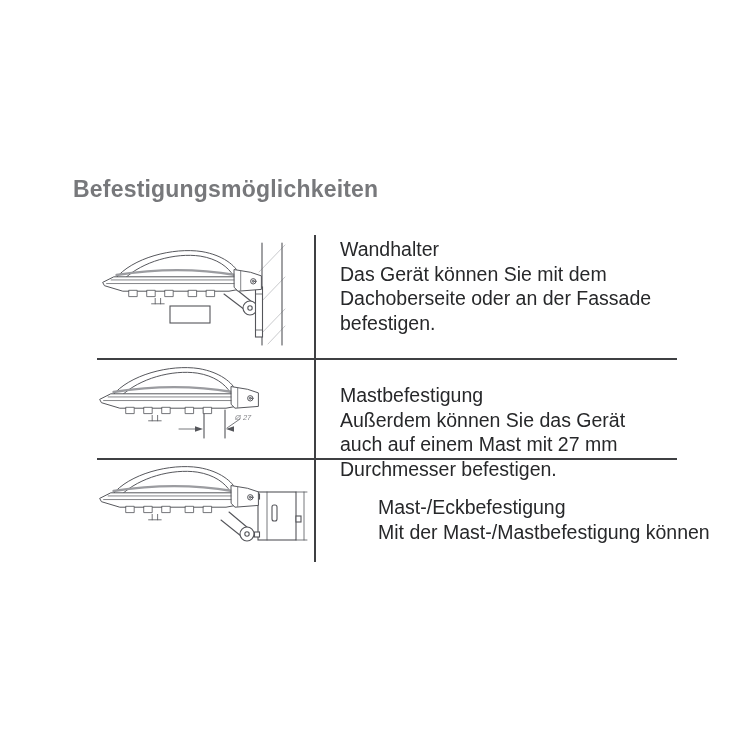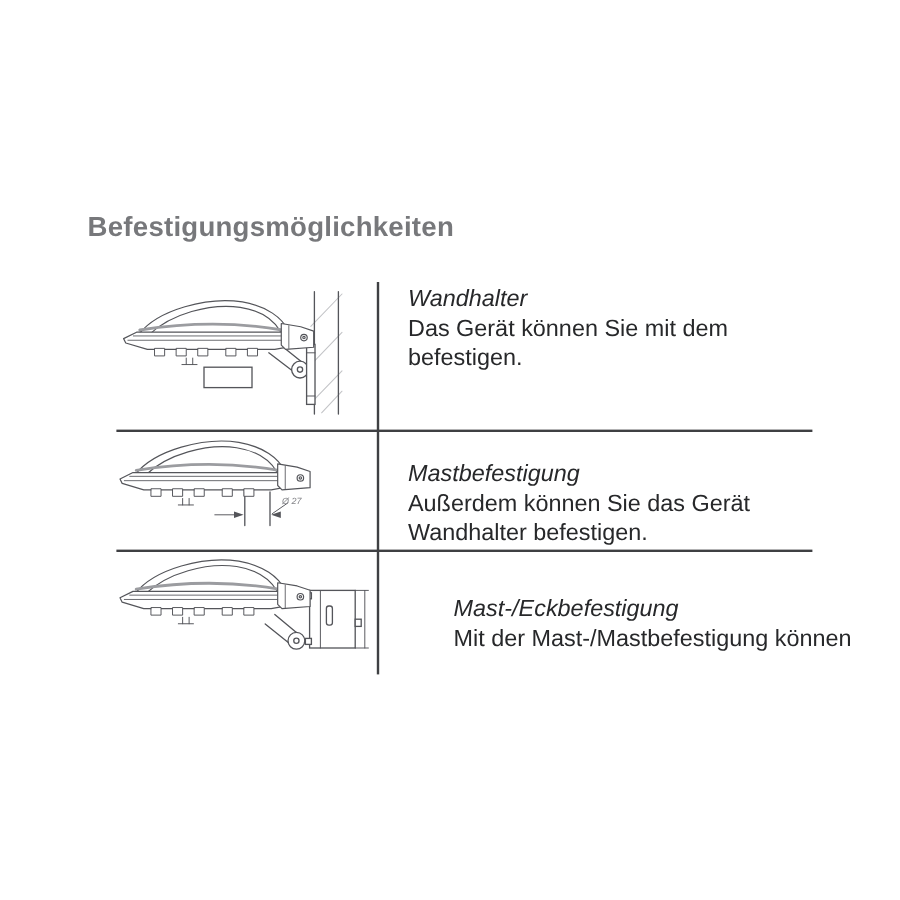--- a/index.html
+++ b/index.html
@@ -19,21 +19,21 @@
   }
   .h-divider.d1{top:358px;}
   .h-divider.d2{top:458px;}
   .row-text{
     position:absolute;left:340px;width:340px;
     font-size:19.5px;line-height:24.5px;color:#27282a;
   }
   .row-text.t1{top:237px;}
   .row-text.t2{top:367px;margin-top:16px;}
   .row-text.t3{top:495px;margin-left:38px;}
-  .row-title{font-style:italic;}
+  .row-title{}
   .row-line{white-space:nowrap;}
   .illus{position:absolute;}
   .illus.i1{left:95px;top:228px;}
   .illus.i2{left:95px;top:360px;}
   .illus.i3{left:95px;top:462px;}
   svg text{font-family:"Liberation Sans", sans-serif;}
 </style>
 </head>
 <body>
 
@@ -86,20 +86,21 @@
           <rect x="160.5" y="59" width="7" height="50" fill="#ffffff"></rect>
           <path d="M 160.5,66 h 7 M 160.5,102 h 7" stroke-width="0.8"></path>
         </g>
         <use href="#ant" transform="translate(8,20) scale(0.9)"></use>
         <rect x="75" y="78" width="40" height="17"></rect>
       </g>
     </svg>
     <div class="row-text t1">
       <div class="row-title">Wandhalter</div>
       <div class="row-line">Das Gerät können Sie mit dem</div>
+      <div class="row-line">Dachoberseite oder an der Fassade</div>
       <div class="row-line">befestigen.</div>
     </div>
 
     <svg class="illus i2" width="225" height="100" viewBox="0 0 225 100">
       <g fill="none" stroke="#54555a" stroke-width="1.1" stroke-linecap="round">
         <g>
           <path d="M 109,50 V 78 M 130,50 V 78"></path>
         </g>
         <use href="#ant" transform="translate(5,5) scale(0.9)"></use>
         <g stroke-width="0.8">
@@ -107,21 +108,22 @@
           <polygon points="108,69 100,66.3 100,71.7" fill="#54555a" stroke="none"></polygon>
           <polygon points="131,69 139,66.3 139,71.7" fill="#54555a" stroke="none"></polygon>
           <path d="M 132,68 L 145,59"></path>
         </g>
         <text x="140" y="60" font-size="7.5" font-style="italic" fill="#85868a" stroke="none">Ø 27</text>
       </g>
     </svg>
     <div class="row-text t2">
       <div class="row-title">Mastbefestigung</div>
       <div class="row-line">Außerdem können Sie das Gerät</div>
-      <div class="row-line">Wandhalter befestigen.</div>
+      <div class="row-line">auch auf einem Mast mit 27 mm</div>
+      <div class="row-line">Durchmesser befestigen.</div>
     </div>
 
     <svg class="illus i3" width="225" height="100" viewBox="0 0 225 100">
       <g fill="none" stroke="#54555a" stroke-width="1.1" stroke-linecap="round">
         <g>
           <path d="M 134,50 L 153,66 M 126,58 L 146,74"></path>
           <circle cx="152" cy="72" r="7" fill="#ffffff"></circle>
           <circle cx="152" cy="72" r="2.2"></circle>
         </g>
         <g>

